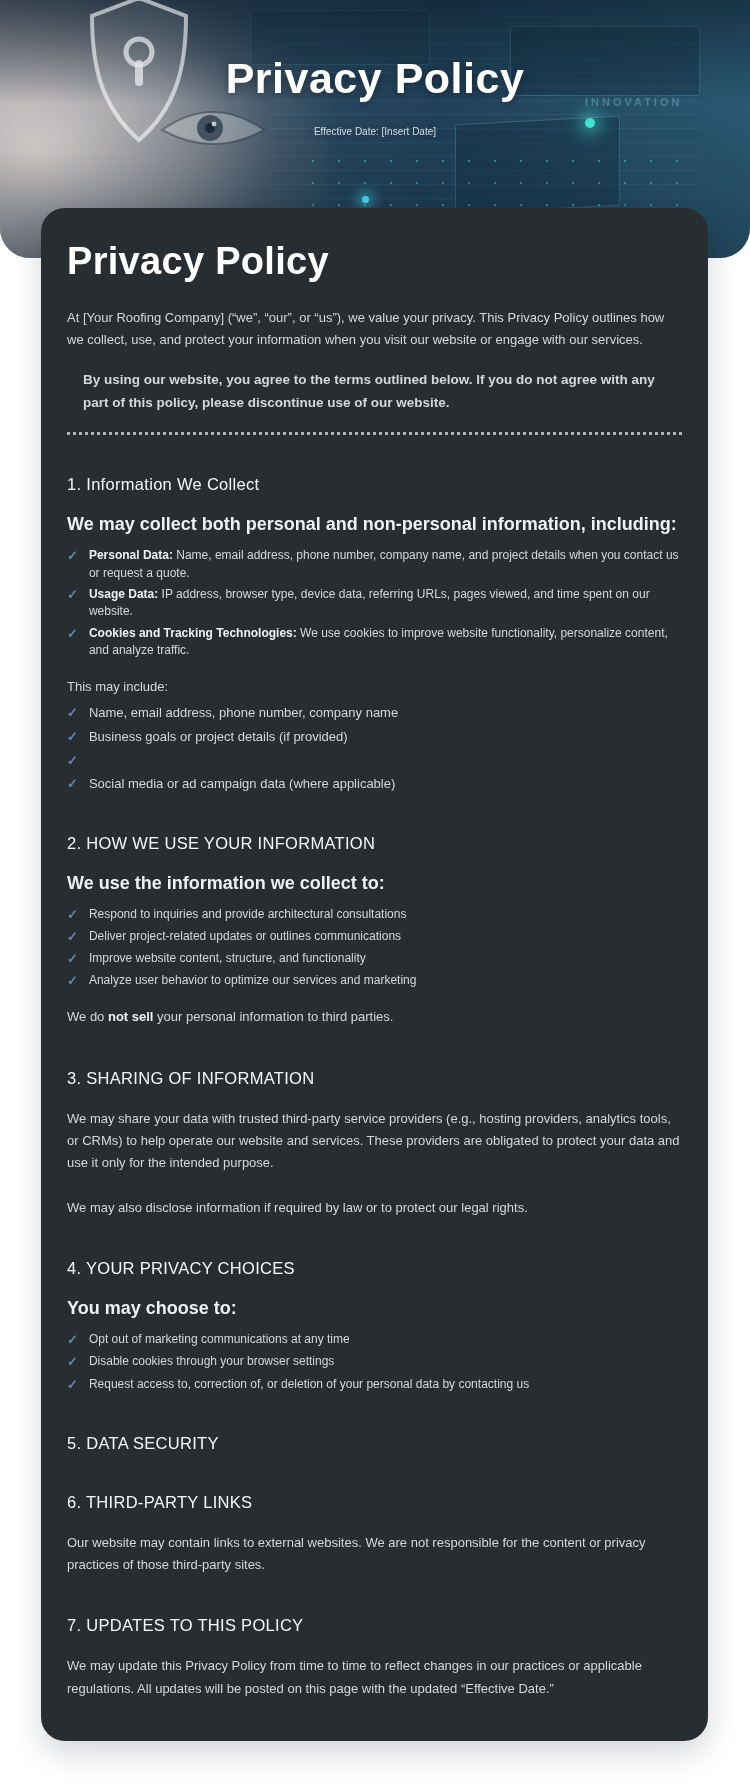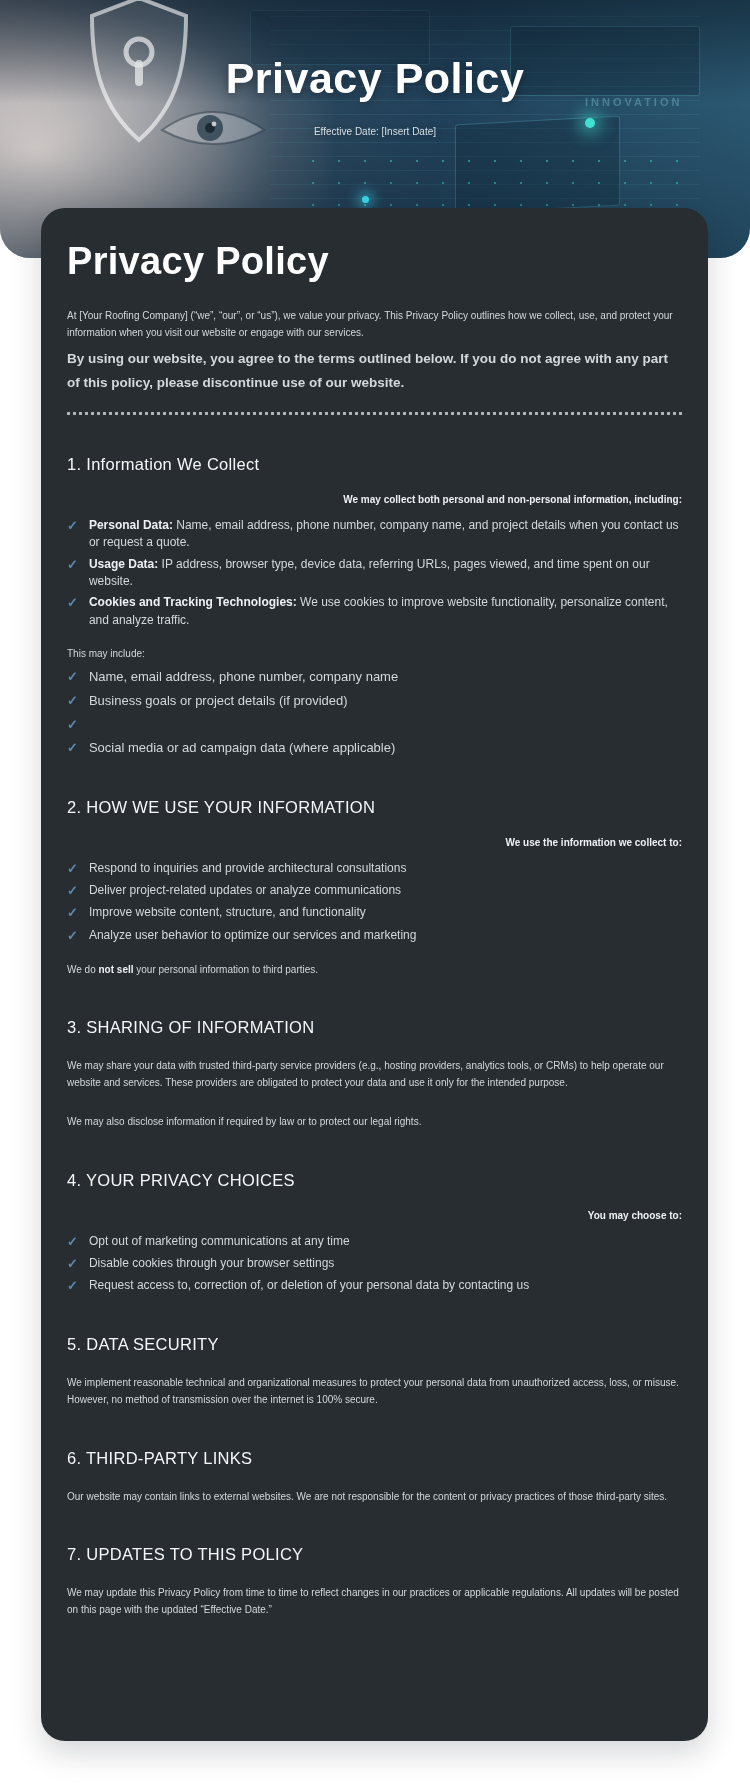--- a/index.html
+++ b/index.html
@@ -71,33 +71,33 @@
     position: relative; width: 667px; min-height: 1533px;
     margin: -50px 0 0 41px; padding: 26px 26px 34px 26px;
     background: #272d30; border-radius: 24px;
     box-shadow: 0 12px 30px rgba(20,30,40,0.18);
     color: #d3d8db;
   }
   .card-title {
     margin: 6px 0 24px 0; color: #ffffff;
     font-size: 38px; font-weight: 700; letter-spacing: 0.3px;
   }
-  p.body, .intro p { font-size: 10px; line-height: 1.72; margin: 0 0 6px 0; color: #d3d8db; }
+  p.body, .intro p { font-size: 13px; line-height: 1.72; margin: 0 0 6px 0; color: #d3d8db; }
   .intro-bold, .lead { font-weight: 700; color: #eef1f3; }
-  .intro .intro-bold { font-size: 13.5px; line-height: 1.72; margin: 0; }
+  .intro .intro-bold { font-size: 13.5px; line-height: 1.72; margin: 16px; }
   hr.divider {
     border: none; border-top: 3px dotted #c6cdd2; opacity: .85;
     margin: 18px 0 0 0;
   }
   .policy-section { margin-top: 40px; }
   .policy-section h2 {
     margin: 0 0 20px 0; color: #f5f7f8;
     font-size: 16.5px; font-weight: 400; letter-spacing: 0.3px;
   }
-  p.lead { font-size: 10px; margin: 0 0 12px 0; text-align: right; }
+  p.lead { font-size: 18px; margin: 0 0 12px 0; }
   ul.check { list-style: none; margin: 0 0 16px 0; padding: 0; }
   ul.check li {
     display: flex; align-items: flex-start; gap: 11px;
     font-size: 13px; line-height: 1.45; margin: 5px 0; color: #d3d8db;
   }
   ul.check.small li { font-size: 12px; margin: 4px 0; }
   ul.check .tick {
     flex: 0 0 auto; color: #5d87ae; font-weight: 700; font-size: 13px;
     line-height: 1.4; transform: translateY(0px);
   }
@@ -189,21 +189,21 @@
       <section class="policy-section">
         <h2>2. HOW WE USE YOUR INFORMATION</h2>
         <p class="lead">We use the information we collect to:</p>
         <ul class="check small">
           <li>
             <span class="tick">✓</span>
             <span>Respond to inquiries and provide architectural consultations</span>
           </li>
           <li>
             <span class="tick">✓</span>
-            <span>Deliver project-related updates or analyze communications</span>
+            <span>Deliver project-related updates or outlines communications</span>
           </li>
           <li>
             <span class="tick">✓</span>
             <span>Improve website content, structure, and functionality</span>
           </li>
           <li>
             <span class="tick">✓</span>
             <span>Analyze user behavior to optimize our services and marketing</span>
           </li>
         </ul>
@@ -227,21 +227,20 @@
             <span>Disable cookies through your browser settings</span>
           </li>
           <li>
             <span class="tick">✓</span>
             <span>Request access to, correction of, or deletion of your personal data by contacting us</span>
           </li>
         </ul>
       </section>
       <section class="policy-section">
         <h2>5. DATA SECURITY</h2>
-        <p class="body">We implement reasonable technical and organizational measures to protect your personal data from unauthorized access, loss, or misuse. However, no method of transmission over the internet is 100% secure.</p>
       </section>
       <section class="policy-section">
         <h2>6. THIRD-PARTY LINKS</h2>
         <p class="body">Our website may contain links to external websites. We are not responsible for the content or privacy practices of those third-party sites.</p>
       </section>
       <section class="policy-section">
         <h2>7. UPDATES TO THIS POLICY</h2>
         <p class="body">We may update this Privacy Policy from time to time to reflect changes in our practices or applicable regulations. All updates will be posted on this page with the updated “Effective Date.”</p>
       </section>
     </div>

